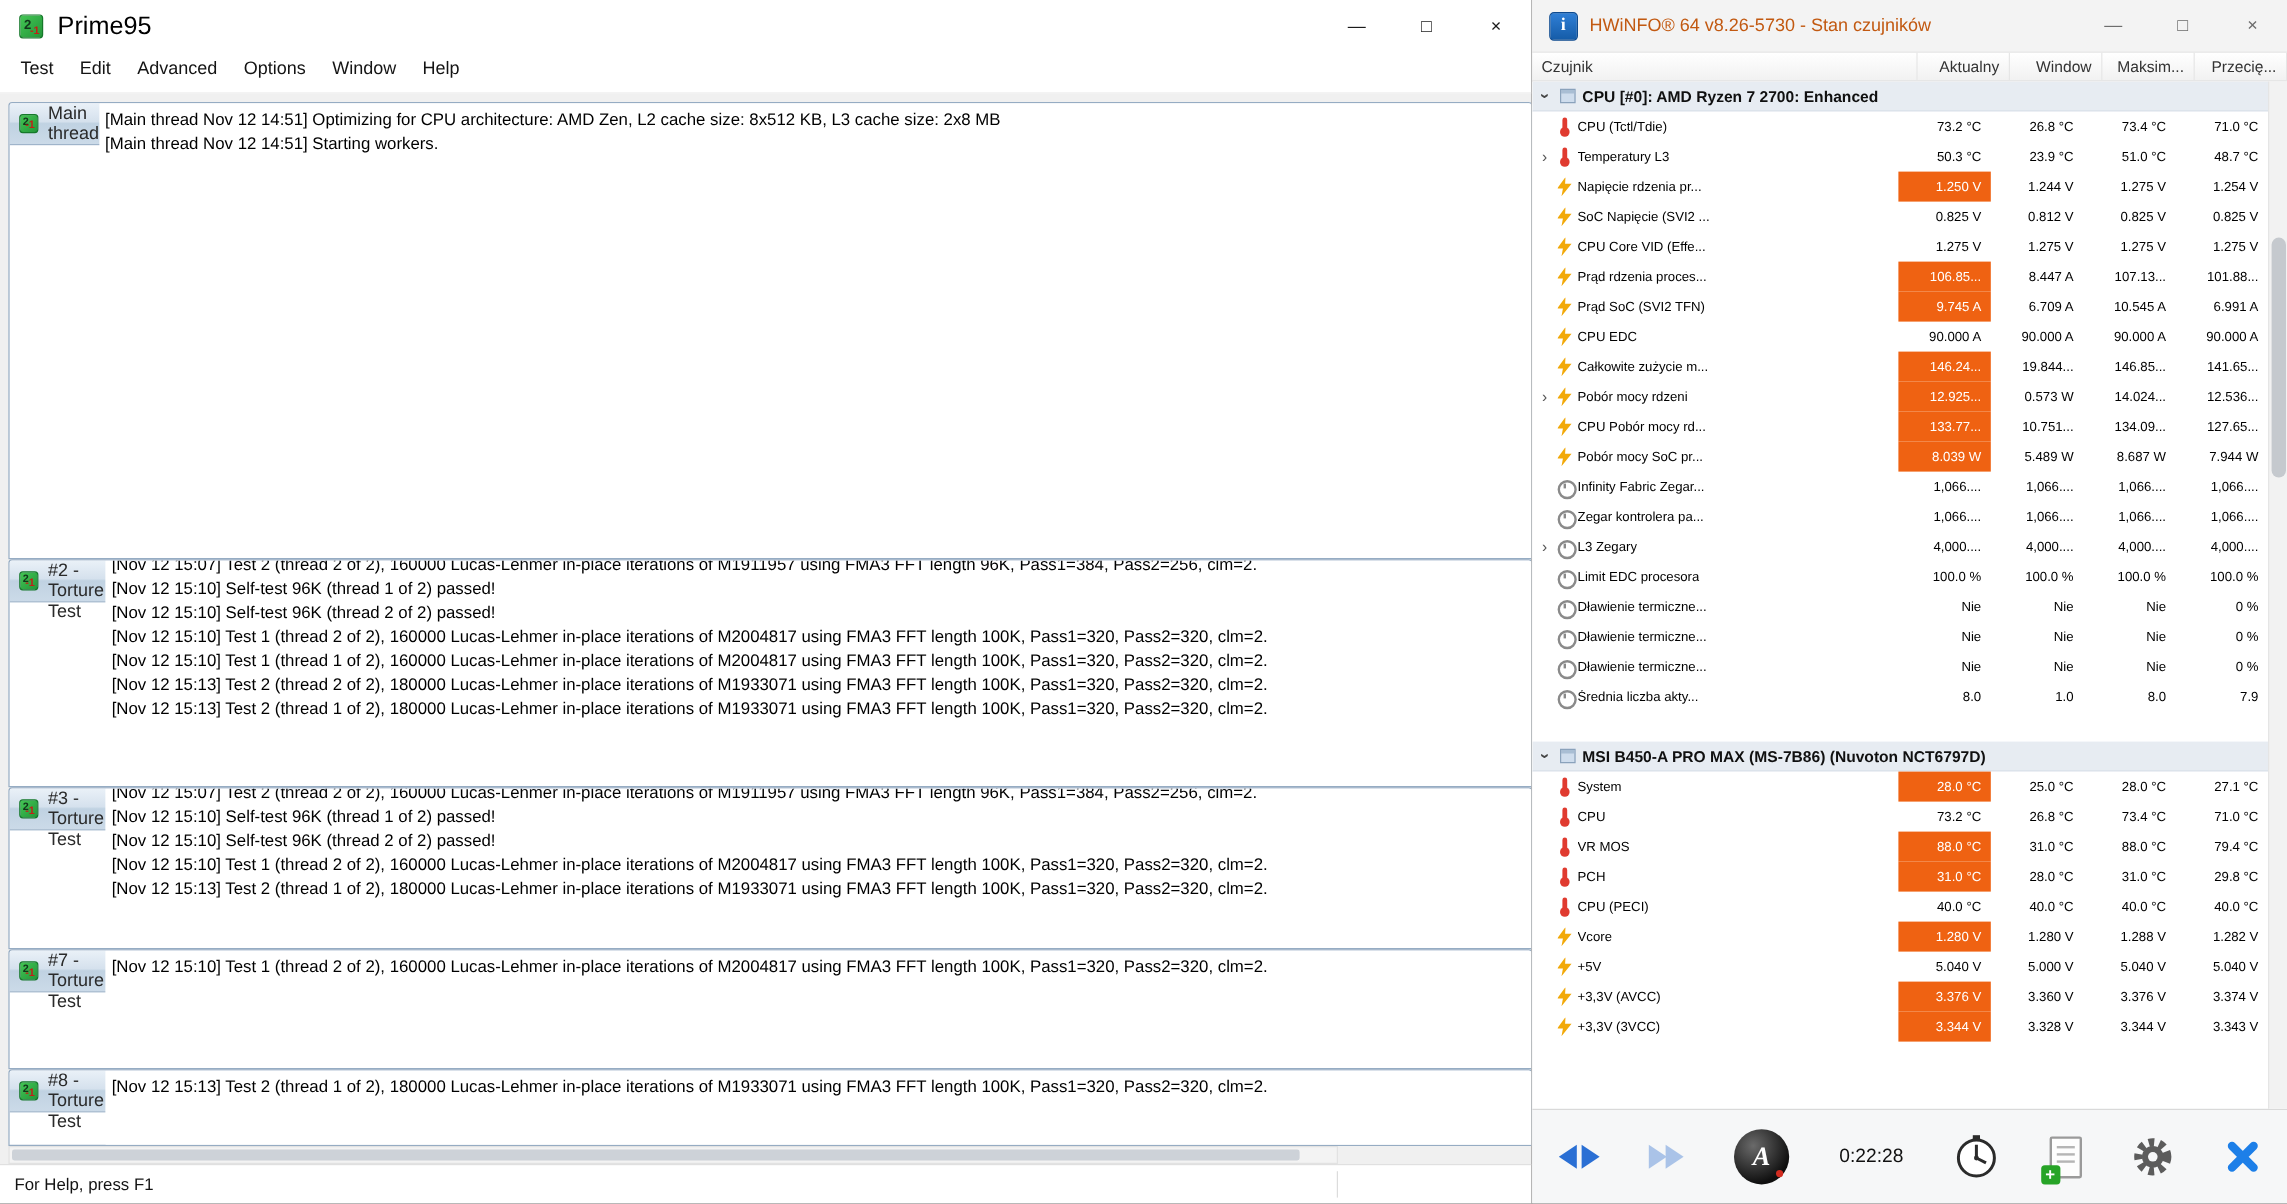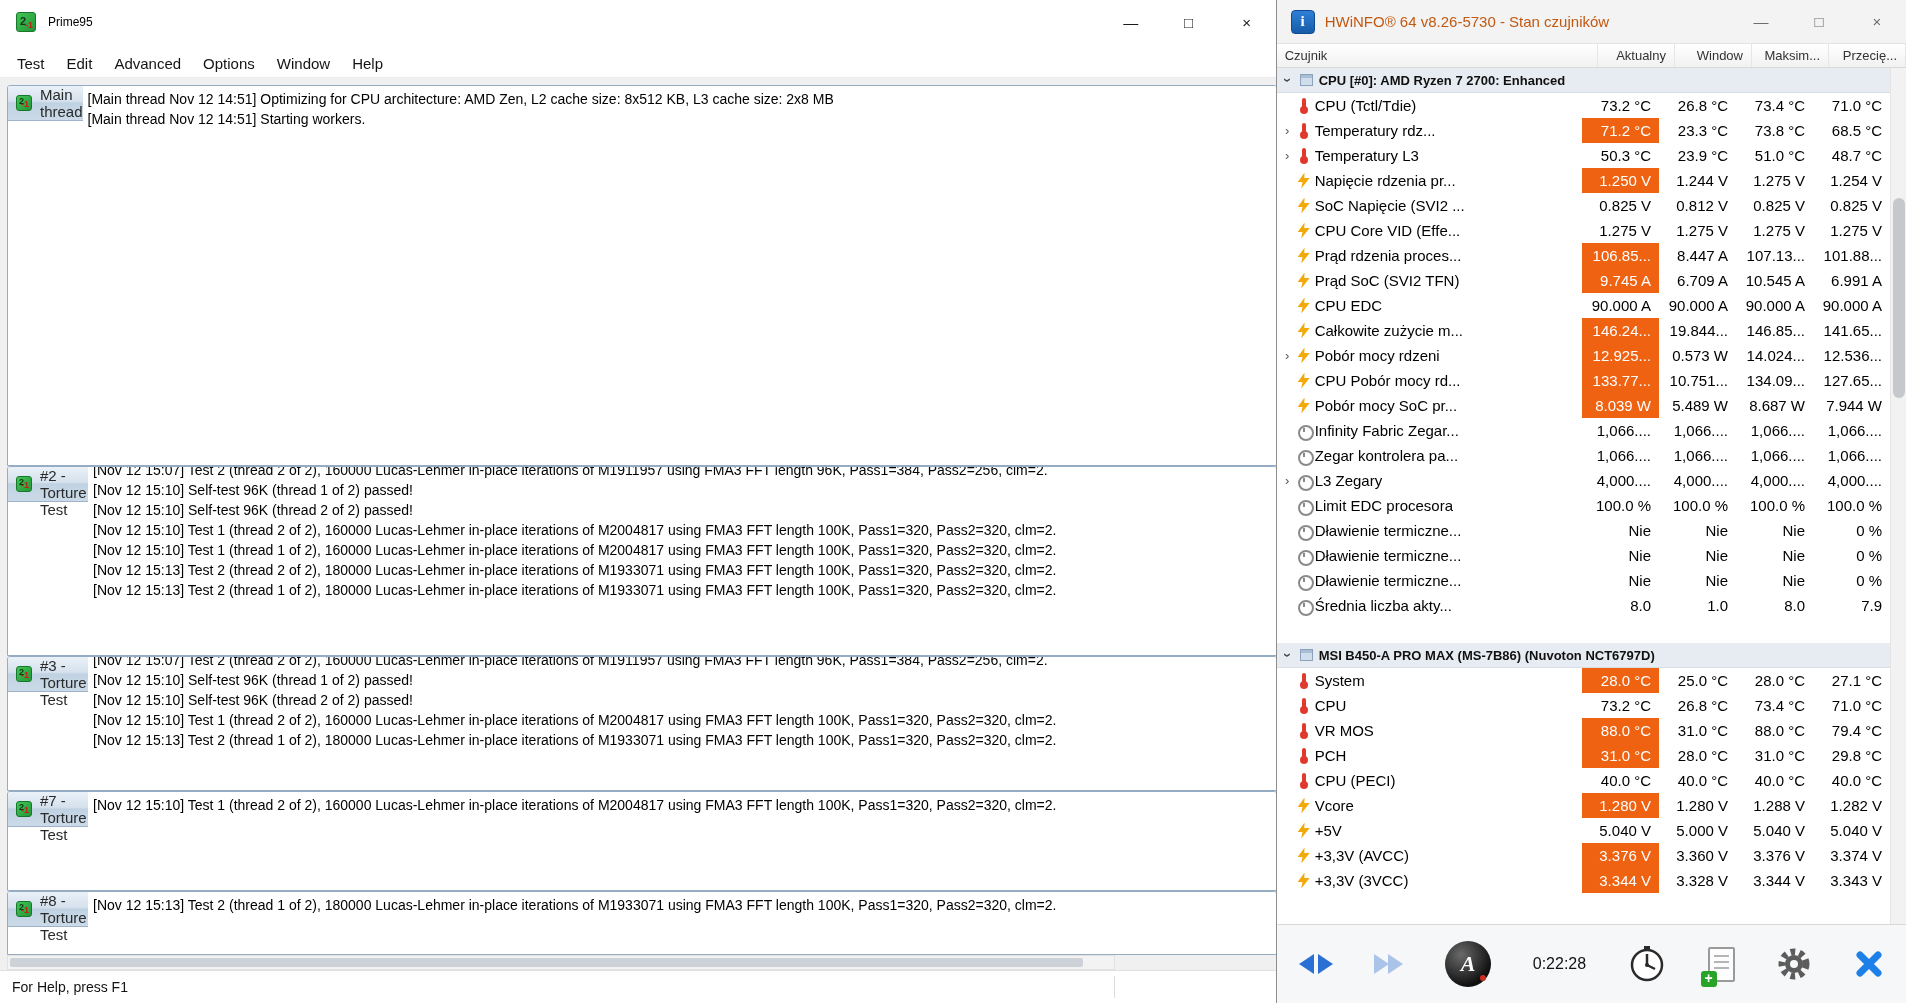--- a/index.html
+++ b/index.html
@@ -7,25 +7,25 @@
   .screen{width:1906px;height:1003px;display:flex;overflow:hidden;background:#fff;}
 
   
   .p95{width:1284px;height:100%;display:flex;flex-direction:column;background:#fff;border-right:1px solid #8e8e8e;}
   .p95-titlebar{height:44px;flex:0 0 44px;display:flex;align-items:center;padding-left:16px;background:#fff;}
   .p95-icon{width:20px;height:20px;flex:0 0 20px;background:linear-gradient(135deg,#43c553,#23963a);border:1px solid #15782a;border-radius:3px;position:relative;overflow:hidden;}
   .p95-icon::before{content:"2";position:absolute;left:3px;top:2px;font:bold 11px/1.1 "Liberation Sans",sans-serif;color:#12351a;}
   .p95-icon::after{content:"-1";position:absolute;right:2px;bottom:1px;font:bold 9px/1 "Liberation Sans",sans-serif;color:#c21f16;}
   .p95-icon.sm{width:16px;height:16px;flex-basis:16px;}
   .p95-icon.sm::before{font-size:9px;top:1px;left:2px;}
-  .p95-title{margin-left:12px;font-size:12px;color:#000;}
+  .p95-title{margin-left:12px;font-size:21px;color:#000;}
   .win-controls{margin-left:auto;display:flex;height:100%;}
   .wc{width:58px;height:100%;display:flex;align-items:center;justify-content:center;font-size:15px;color:#1b1b1b;background:none;border:none;font-family:inherit;}
   .wc.gray{color:#6d6d6d;}
-  .menubar{height:34px;flex:0 0 34px;display:flex;align-items:flex-end;padding-left:6px;font-size:15px;color:#141414;background:#fff;border-bottom:1px solid #ececec;}
+  .menubar{height:34px;flex:0 0 34px;display:flex;align-items:flex-start;padding-left:6px;font-size:15px;color:#141414;background:#fff;border-bottom:1px solid #ececec;}
   .menu-item{padding:5px 11px;}
   .mdi{flex:1;position:relative;background:#f0f0f0;overflow:hidden;}
   .child{position:absolute;left:7px;width:1270px;background:#fff;border:1px solid #96acc3;display:flex;flex-direction:row;overflow:hidden;border-radius:3px 3px 0 0;}
   .child-title{height:35px;flex:0 0 35px;display:flex;align-items:center;gap:8px;padding-left:8px;
     background:linear-gradient(180deg,#eaf1f8 0%,#d5e1ed 45%,#c0d2e2 50%,#cbdae8 100%);
     border-bottom:1px solid #9fb4ca;font-size:15px;color:#2a2a2a;}
   .child-body{flex:1;overflow:hidden;padding:3px 5px;background:#fff;}
   .line{font-size:14px;line-height:20px;white-space:nowrap;color:#000;}
   .line.clipped{margin-top:-10px;}
   .cw0{top:7px;height:381px;z-index:1;}
@@ -46,21 +46,21 @@
   .hw-title{margin-left:10px;font-size:15px;color:#c25911;}
   .hw-header{height:24px;flex:0 0 24px;display:flex;align-items:stretch;padding-right:0;background:linear-gradient(#ffffff,#f1f1f1);border-bottom:1px solid #d9d9d9;font-size:13px;color:#333;}
   .hcell{display:flex;align-items:center;border-right:1px solid #e6e6e6;}
   .hcell.col-name{flex:1;padding-left:8px;}
   .hcell.col-val{width:77px;justify-content:flex-end;padding-right:8px;}
   .hw-body{flex:1;overflow:hidden;padding-right:16px;background:#fff;}
   .hw-grouphdr{height:25px;display:flex;align-items:center;gap:6px;padding-left:5px;background:#e7ecf2;border-bottom:1px solid #d5dde6;font-size:13px;font-weight:bold;color:#101010;white-space:nowrap;overflow:hidden;}
   .g-chevron{display:inline-block;width:12px;text-align:center;font-size:14px;color:#444;transform:rotate(90deg);}
   .g-chevron::before{content:"\203A";}
   .gicon{width:13px;height:12px;flex:0 0 13px;background:#cfdded;border:1px solid #8aa2bb;box-shadow:inset 0 3px 0 #a9bed4;}
-  .hw-row{height:25px;display:flex;align-items:stretch;font-size:15px;color:#000;background:#fff;}
+  .hw-row{height:25px;display:flex;align-items:stretch;font-size:11px;color:#000;background:#fff;}
   .ncell{flex:1;display:flex;align-items:center;gap:4px;padding-left:5px;overflow:hidden;white-space:nowrap;}
   .expander{width:11px;flex:0 0 11px;text-align:center;font-size:13px;color:#555;visibility:hidden;}
   .expander::before{content:"\203A";}
   .expander.on{visibility:visible;}
   .ric{flex:0 0 14px;width:14px;height:16px;position:relative;}
   .ric.temp::before{content:"";position:absolute;left:5px;top:0;width:4px;height:11px;background:#e03a2f;border-radius:2px 2px 0 0;}
   .ric.temp::after{content:"";position:absolute;left:3px;top:8px;width:8px;height:8px;background:#e03a2f;border-radius:50%;}
   .ric.volt::before{content:"";position:absolute;left:1px;top:0;width:12px;height:16px;background:#f2a90a;clip-path:polygon(58% 0,0 60%,40% 60%,30% 100%,100% 35%,55% 35%);}
   .ric.clock::before{content:"";position:absolute;left:1px;top:2px;width:12px;height:12px;border:2px solid #8a8a8a;border-radius:50%;}
   .ric.clock::after{content:"";position:absolute;left:6px;top:5px;width:2px;height:4px;background:#8a8a8a;}
@@ -204,31 +204,20 @@
         <div class="hw-row">
     <span class="ncell">
       <span class="expander"></span>
       <span class="ric temp"></span>
       <span class="label">CPU (Tctl/Tdie)</span>
     </span>
     <span class="val v0">73.2 °C</span>
     <span class="val v1">26.8 °C</span>
     <span class="val v2">73.4 °C</span>
     <span class="val v3">71.0 °C</span>
-  </div>
-        <div class="hw-row">
-    <span class="ncell">
-      <span class="expander on"></span>
-      <span class="ric temp"></span>
-      <span class="label">Temperatury rdz...</span>
-    </span>
-    <span class="val v0 hl">71.2 °C</span>
-    <span class="val v1">23.3 °C</span>
-    <span class="val v2">73.8 °C</span>
-    <span class="val v3">68.5 °C</span>
   </div>
         <div class="hw-row">
     <span class="ncell">
       <span class="expander on"></span>
       <span class="ric temp"></span>
       <span class="label">Temperatury L3</span>
     </span>
     <span class="val v0">50.3 °C</span>
     <span class="val v1">23.9 °C</span>
     <span class="val v2">51.0 °C</span>

